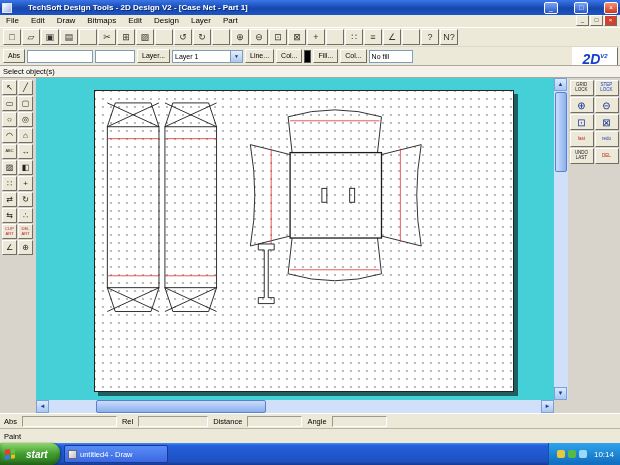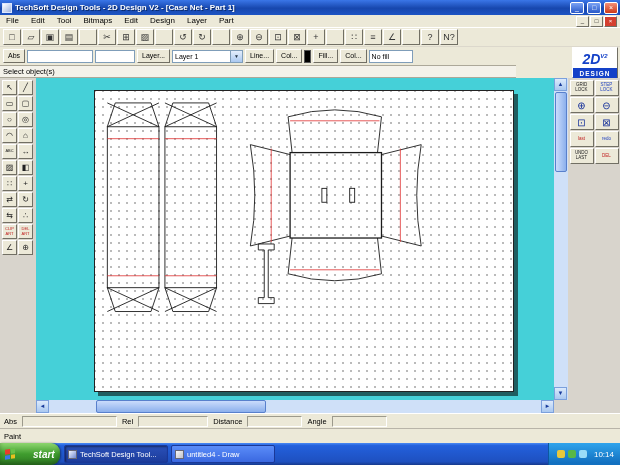--- a/index.html
+++ b/index.html
@@ -2,31 +2,31 @@
 <html><head>
 <meta charset="utf-8">
 <style>
   * { box-sizing: border-box; margin:0; padding:0; }
   html,body { width:620px; height:465px; }
   body { position:relative; font-family:"Liberation Sans",sans-serif; font-size:8px; background:#ece9d8; overflow:hidden; color:#000; }
 
   
   .titlebar { position:absolute; left:0; top:0; width:620px; height:15px;
     background:linear-gradient(180deg,#3a76e8 0%,#1747ae 55%,#1c54c4 100%);
-    display:flex; align-items:center; gap:3px; padding:0 2px; }
+    display:flex; align-items:center; gap:16px; padding:0 2px; }
   .app-icon { width:10px; height:10px; background:linear-gradient(135deg,#ffffff,#9fb4e0); border:1px solid #dce6ff; flex:0 0 auto; }
   .title-text { color:#fff; font-weight:bold; font-size:8px; flex:1; white-space:nowrap; overflow:hidden; text-shadow:1px 1px 0 #0a2a6a; }
   .winbtn { width:14px; height:12px; border:1px solid #fff; border-radius:2px; color:#fff;
     font-size:7px; line-height:10px; text-align:center;
     background:linear-gradient(180deg,#7aa2f4,#2858c8); flex:0 0 auto; }
   .winbtn.close { background:linear-gradient(180deg,#f49078,#cc3918); }
 
   
   .menubar { position:absolute; left:0; top:15px; width:620px; height:13px; background:#ece9d8;
-    border-bottom:1px solid #fff; display:flex; align-items:flex-end; }
+    border-bottom:1px solid #fff; display:flex; align-items:flex-start; }
   .menus { display:flex; }
   .menu-item { padding:0 6px; line-height:12px; }
   .mdi-btns { margin-left:auto; display:flex; gap:1px; padding-right:3px; }
   .mdibtn { width:13px; height:11px; background:#ece9d8; border:1px solid;
     border-color:#fff #716f64 #716f64 #fff; font-size:6px; line-height:9px; text-align:center; }
   .mdibtn.close { background:#d44030; color:#fff; }
 
   
   .toolbar1 { position:absolute; left:0; top:28px; width:620px; height:19px; background:#ece9d8;
     display:flex; align-items:center; gap:1px; padding-left:3px; border-bottom:1px solid #dcd8cc; }
@@ -50,21 +50,21 @@
 
   
   .logo { position:absolute; right:2px; top:47px; width:46px; height:31px; background:#fff;
     border:1px solid; border-color:#fff #716f64 #716f64 #fff; }
   .twod { color:#1441c8; font-size:14px; font-weight:bold; font-style:italic; line-height:17px; text-align:center; }
   .twod sup { font-size:6px; }
   .design { background:#1441c8; color:#fff; font-size:6.5px; font-weight:bold; text-align:center;
     letter-spacing:1px; line-height:11px; }
 
   
-  .hintrow { position:absolute; left:0; top:65px; width:516px; height:13px; background:#f4f2ea;
+  .hintrow { position:absolute; left:0; top:65px; width:620px; height:13px; background:#f4f2ea;
     border-top:1px solid #aca899; border-bottom:1px solid #aca899; }
   .hinttext { display:inline-block; padding:1px 3px; font-size:7.5px; }
 
   
   .left-palette { position:absolute; left:0; top:78px; width:36px; height:335px; background:#d8d4cc;
     padding:2px; display:flex; flex-wrap:wrap; gap:1px; align-content:flex-start; }
   .ltool { width:15px; height:15px; background:#ece9d8; border:1px solid;
     border-color:#fff #716f64 #716f64 #fff; display:flex; align-items:center; justify-content:center;
     font-size:8px; color:#222; overflow:hidden; text-align:center; }
   .ltool.tiny { font-size:4px; line-height:1.1; }
@@ -113,21 +113,21 @@
   .status2 { position:absolute; left:0; top:428px; width:620px; height:15px; background:#ece9d8;
     border-top:1px solid #b8b4a8; display:flex; align-items:center; padding:0 4px; font-size:7.5px; }
 
   
   .taskbar { position:absolute; left:0; top:443px; width:620px; height:22px;
     background:linear-gradient(180deg,#4a8af4 0%,#2360dc 12%,#1e50c0 85%,#16398c 100%);
     display:flex; align-items:center; }
   .startbtn { width:60px; height:22px; border-radius:0 9px 9px 0;
     background:linear-gradient(180deg,#8fd870 0%,#3f9c2e 50%,#2f7c22 100%);
     color:#fff; font-style:italic; font-weight:bold; font-size:10px;
-    display:flex; align-items:center; gap:18px; padding-left:5px;
+    display:flex; align-items:center; gap:11px; padding-left:5px;
     box-shadow:inset 0 -3px 4px rgba(0,0,0,.25), 1px 0 2px rgba(0,0,0,.4); flex:0 0 auto; }
   .flag { width:10px; height:10px; display:grid; grid-template-columns:1fr 1fr; gap:1px; transform:skewY(-8deg); }
   .flag i { display:block; }
   .f1{background:#e83c2c}.f2{background:#68c048}.f3{background:#3c78e8}.f4{background:#e8c020}
   .tasks { display:flex; gap:3px; margin-left:4px; }
   .task { width:104px; height:18px; border-radius:2px;
     background:linear-gradient(180deg,#5a8cf8,#3a68e0); border:1px solid #1a3898;
     color:#fff; font-size:7.5px; display:flex; align-items:center; gap:3px; padding:0 3px;
     overflow:hidden; white-space:nowrap; }
   .task.active { background:linear-gradient(180deg,#2a50b8,#1c3c9c); box-shadow:inset 1px 1px 2px rgba(0,0,0,.45); }
@@ -153,21 +153,21 @@
     <span class="title-text">TechSoft Design Tools - 2D Design V2 - [Case Net - Part 1]</span>
     <span class="winbtn">_</span>
     <span class="winbtn">□</span>
     <span class="winbtn close">×</span>
   </div>
 
   <div class="menubar">
     <div class="menus">
         <span class="menu-item">File</span>
         <span class="menu-item">Edit</span>
-        <span class="menu-item">Tool</span>
+        <span class="menu-item">Draw</span>
         <span class="menu-item">Bitmaps</span>
         <span class="menu-item">Edit</span>
         <span class="menu-item">Design</span>
         <span class="menu-item">Layer</span>
         <span class="menu-item">Part</span>
       </div>
     <div class="mdi-btns">
       <span class="mdibtn">_</span>
       <span class="mdibtn">□</span>
       <span class="mdibtn close">×</span>
@@ -343,24 +343,20 @@
     <div class="startbtn">
       <span class="flag">
           <i class="f1"></i>
           <i class="f2"></i>
           <i class="f3"></i>
           <i class="f4"></i>
         </span>
       <span>start</span>
     </div>
     <div class="tasks">
-        <span class="task active icon-app">
-        <span class="task-icon"></span>
-        <span class="task-label">TechSoft Design Tool...</span>
-      </span>
         <span class="task icon-paint">
         <span class="task-icon"></span>
         <span class="task-label">untitled4 - Draw</span>
       </span>
       </div>
     <div class="tray">
       <span class="trayicons">
           <span class="tray-icon t-yellow"></span>
           <span class="tray-icon t-green"></span>
           <span class="tray-icon t-blue"></span>

